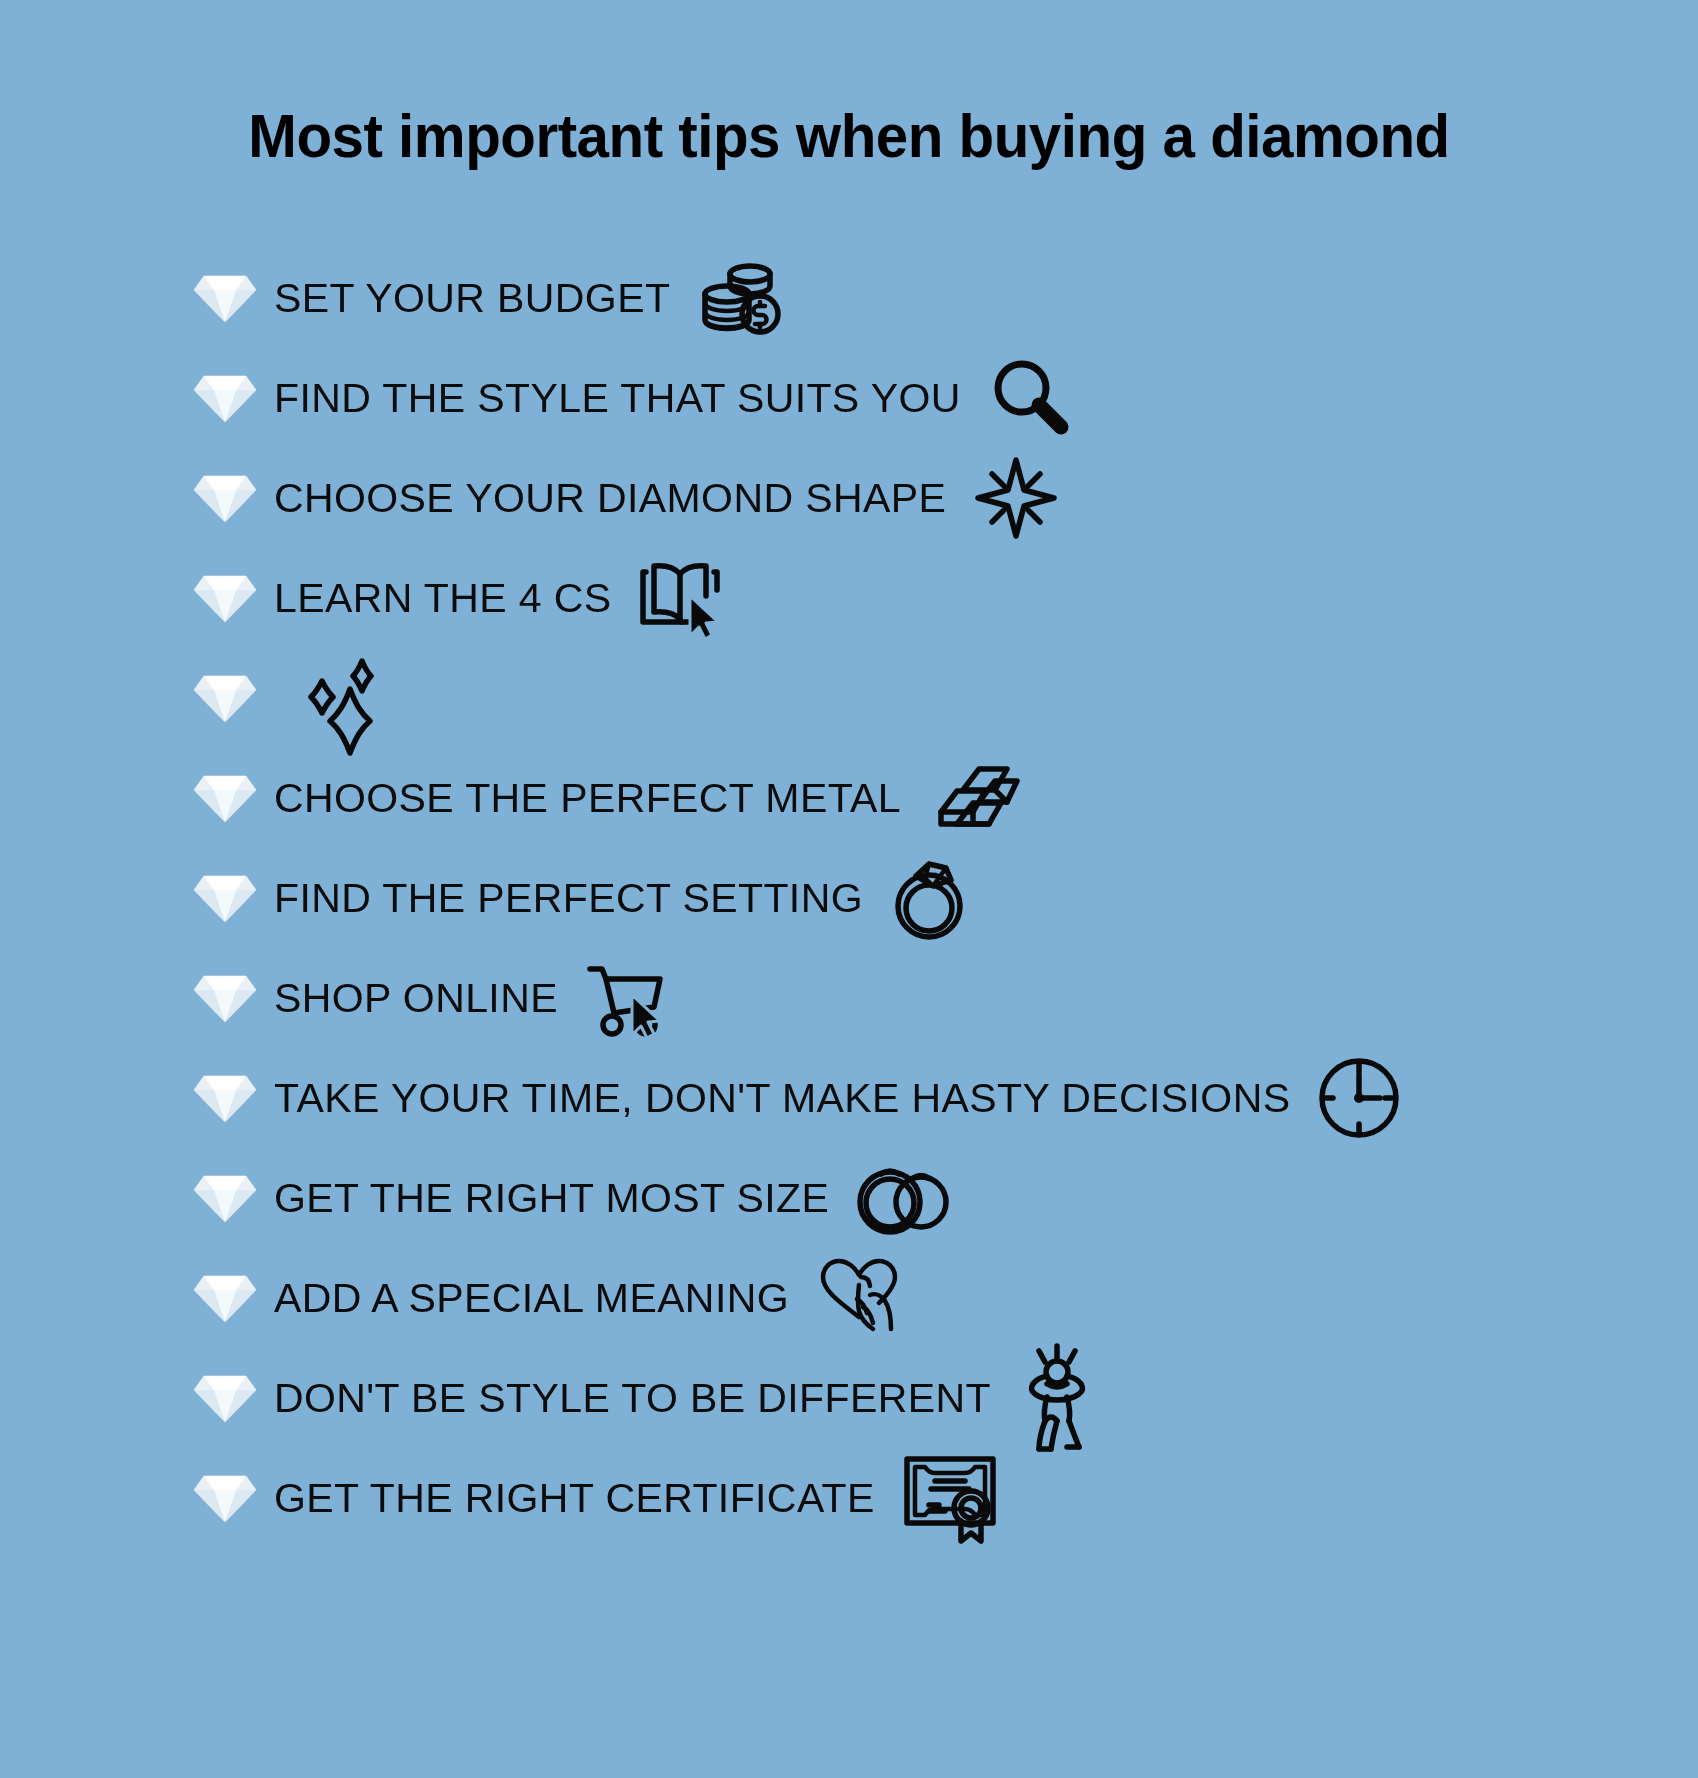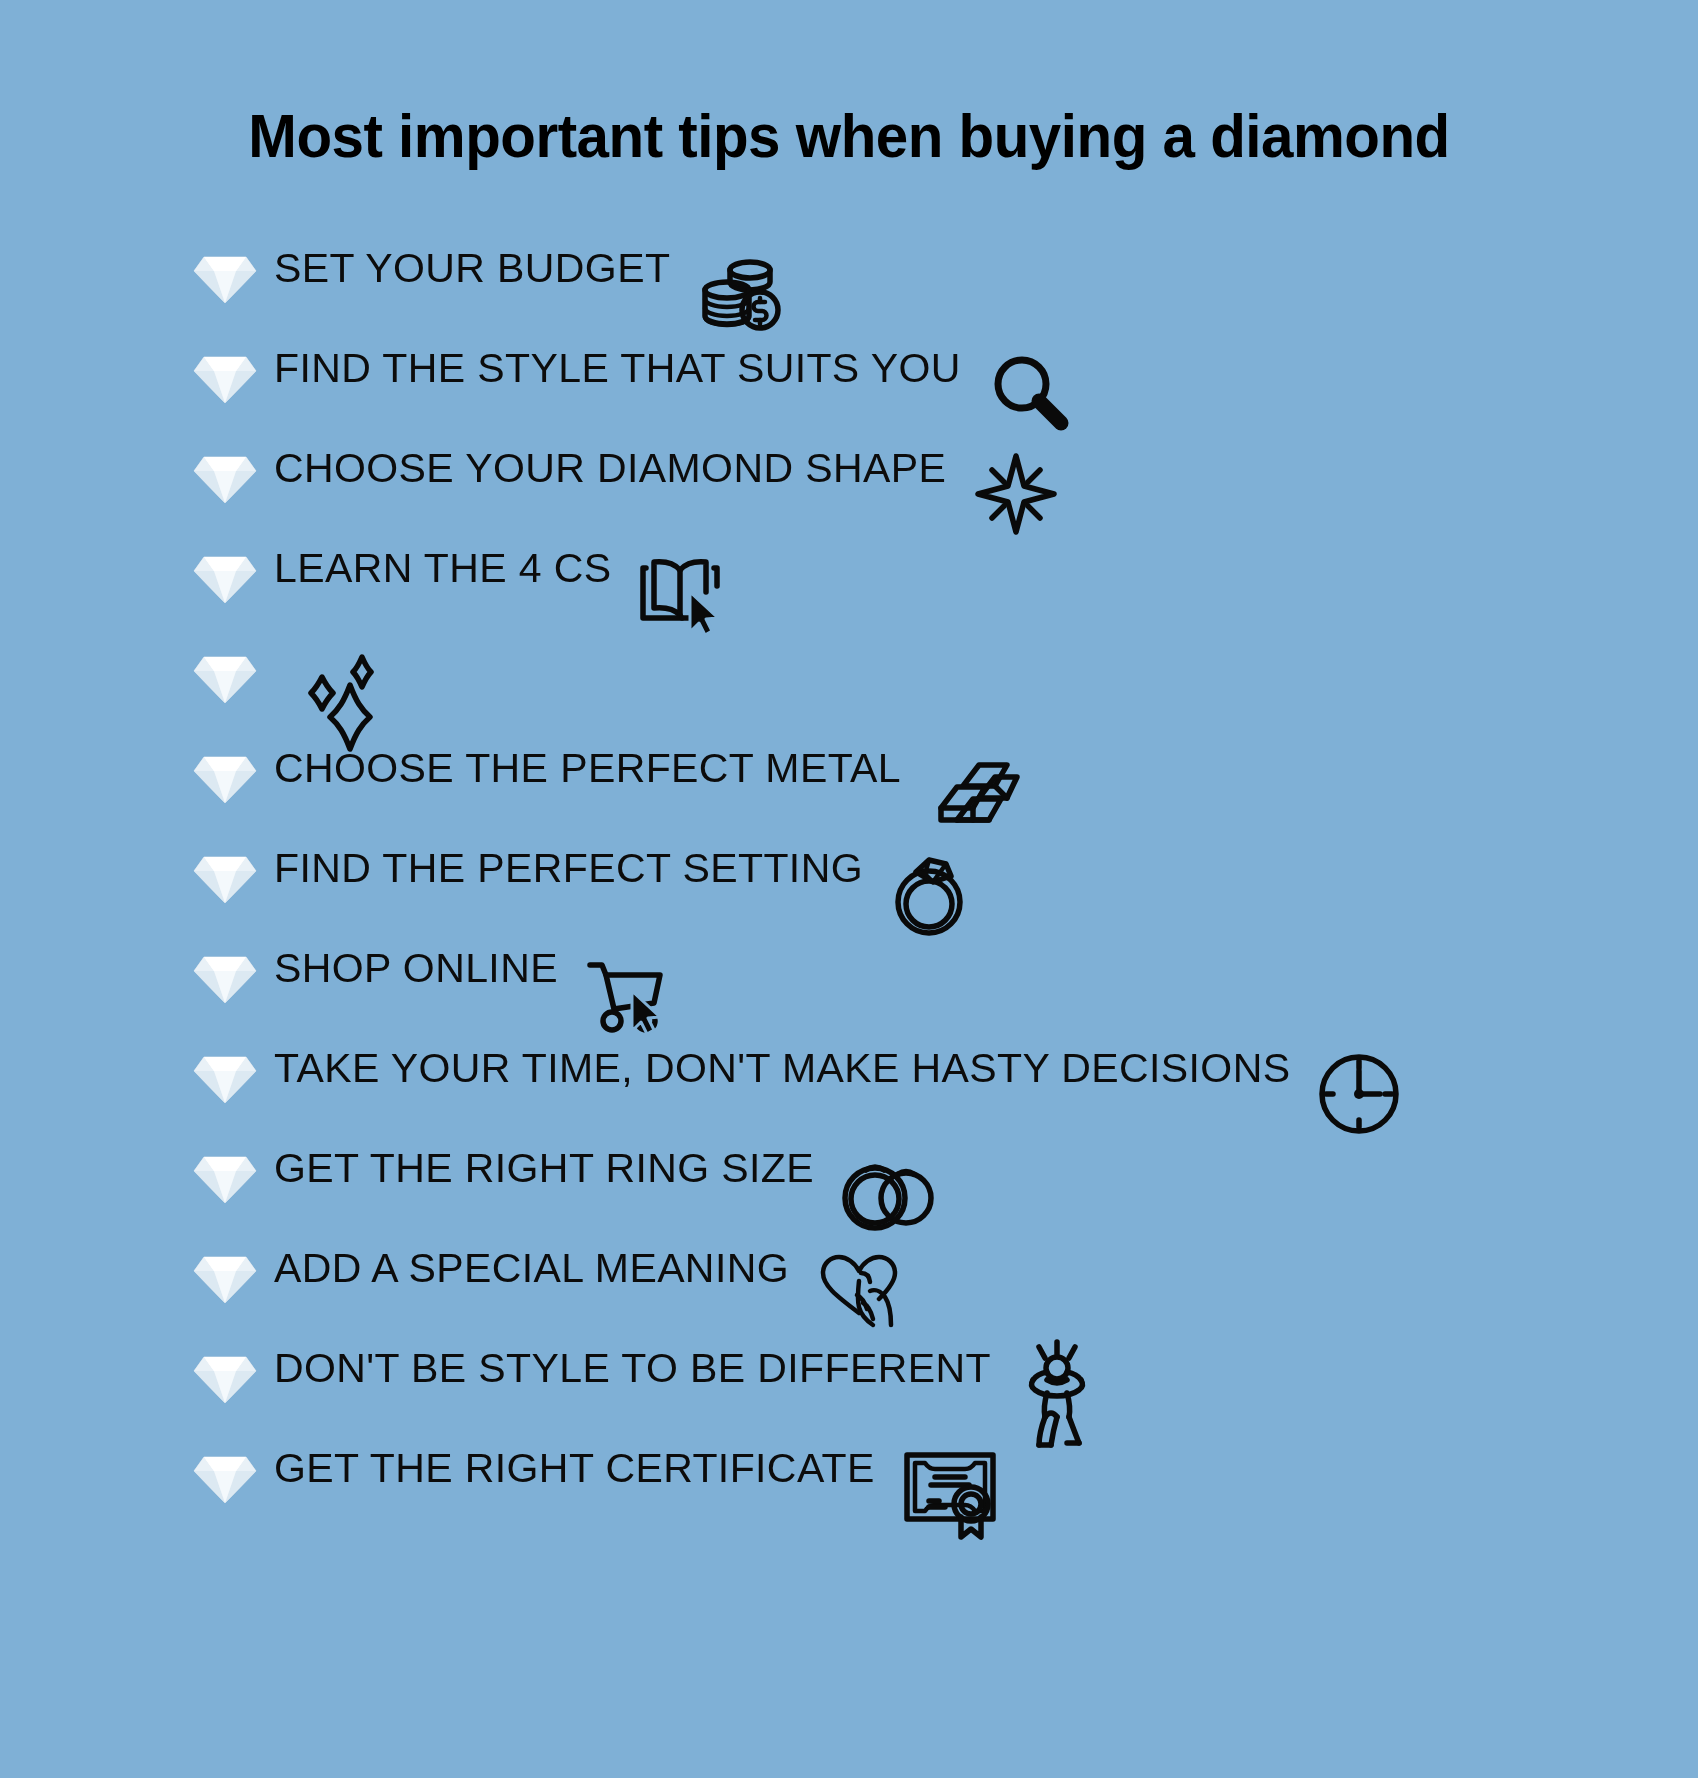--- a/index.html
+++ b/index.html
@@ -39,21 +39,21 @@
     position: absolute;
     top: 248px;
     left: 186px;
     width: 1450px;
     list-style: none;
     margin: 0;
     padding: 0;
   }
   .tip-row {
     display: flex;
-    align-items: flex-start;
+    align-items: center;
     height: 100px;
     gap: 0px;
   }
   .gem-bullet {
     width: 78px;
     min-width: 78px;
     height: 62px;
     position: relative;
     margin-right: 10px;
     display: flex;
@@ -334,21 +334,21 @@
         <svg width="66" height="52" viewBox="0 0 66 52">
           <polygon points="12,4 54,4 64,18 33,50 2,18" fill="#ffffff" stroke="#c8d8e6" stroke-width="1"></polygon>
           <polygon points="12,4 22,18 2,18" fill="#e9f1f7"></polygon>
           <polygon points="54,4 64,18 44,18" fill="#e9f1f7"></polygon>
           <polygon points="22,18 44,18 33,50" fill="#f4f9fc"></polygon>
           <polygon points="2,18 22,18 33,50" fill="#dce9f2"></polygon>
           <polygon points="44,18 64,18 33,50" fill="#dce9f2"></polygon>
           <polygon points="12,4 54,4 44,18 22,18" fill="#ffffff"></polygon>
         </svg>
       </span>
-      <span class="tip-label">GET THE RIGHT RING SIZE</span>
+      <span class="tip-label">GET THE RIGHT MOST SIZE</span>
       <span class="tip-icon">
         <svg width="100" height="80" viewBox="0 0 100 80">
           <circle class="ln" cx="66" cy="44" r="25" fill="#7FB0D6"></circle>
           <path class="ln" d="M58 20 q8 -5 16 0" fill="#7FB0D6"></path>
           <circle class="ln" cx="35" cy="44" r="30" fill="#7FB0D6"></circle>
           <circle class="ln" cx="35" cy="45" r="24"></circle>
           <path class="ln" d="M26 16 q9 -6 18 0" fill="#7FB0D6"></path>
         </svg>
       </span>
     </li>

